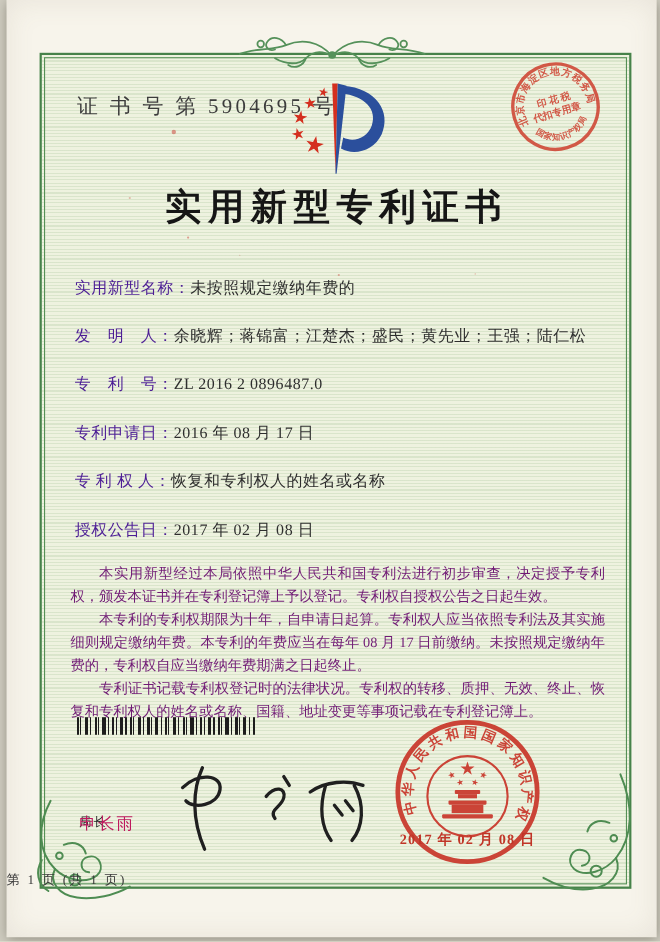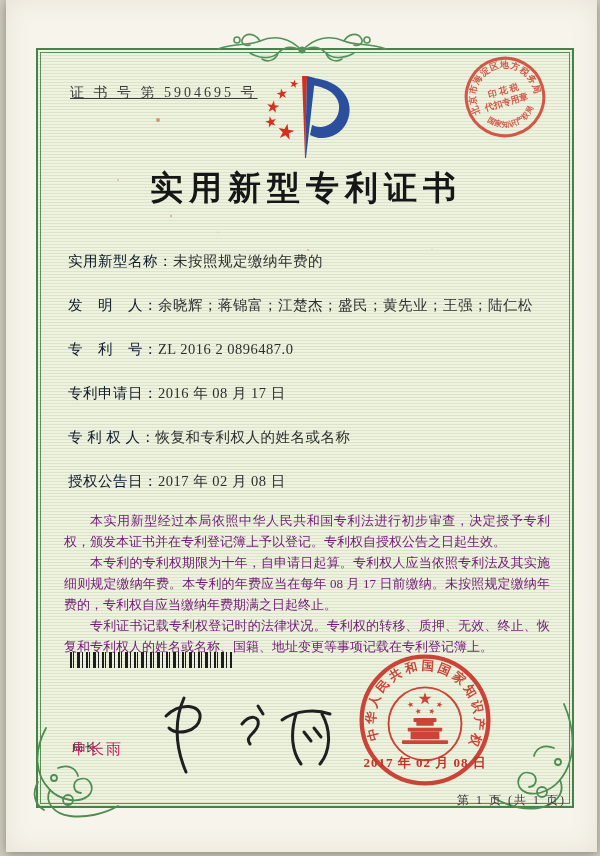--- a/index.html
+++ b/index.html
@@ -19,30 +19,30 @@
     border:2px solid #47824a;
     background:#eef2df;
     background-image:repeating-linear-gradient(0deg,
       rgba(125,168,112,.18) 0px, rgba(125,168,112,.18) 1px,
       rgba(255,255,255,0) 1px, rgba(255,255,255,0) 3px);
   }
   .frame-inner { position:absolute; inset:2px; border:1px solid #559055; }
 
   .cert-number {
     position:absolute; left:64px; top:84px;
-    font-size:14px; letter-spacing:3px; color:#3c3c3c;text-decoration:underline;
+    font-size:19px; letter-spacing:3px; color:#3c3c3c;
   }
   .logo { position:absolute; left:238px; top:68px; width:124px; height:100px; }
   .title {
     position:absolute; left:0; top:166px; width:600px; text-align:center;
     font-size:33px; font-weight:700; letter-spacing:6px; color:#161616;
   }
   .fields { position:absolute; left:62px; top:252px; width:480px; }
   .field { height:44px; font-size:14.5px; color:#323232; letter-spacing:.5px; white-space:nowrap; }
-  .field .flabel { color:#0f172a; }
+  .field .flabel { color:#4c1d95; }
   .field .fvalue { color:#2e2e2e; }
 
   .paragraphs {
     position:absolute; left:58px; top:510px; width:486px;
     font-size:13px; line-height:21px; color:#701a75; text-align:justify;
   }
   .paragraphs p { text-indent:2em; margin:0; }
 
   .barcode {
     position:absolute; left:64px; top:652px; width:162px; height:16px;
@@ -57,21 +57,21 @@
   .signature { position:absolute; left:138px; top:684px; width:205px; height:100px; }
 
   .office-seal { position:absolute; left:347px; top:648px; width:144px; height:144px; opacity:.93; }
   .seal-date {
     position:absolute; left:341px; top:754px; width:156px; text-align:center;
     font-size:13px; font-weight:700; color:#c03527; letter-spacing:1px; z-index:5;
   }
   .tax-seal { position:absolute; left:452px; top:50px; width:94px; height:94px; transform:rotate(-16deg); opacity:.88; }
 
   .footer {
-    position:absolute; left:0; top:792px; width:560px; text-align:right;
+    position:absolute; left:0; top:792px; width:560px; text-align:left;
     font-size:12px; color:#3a3a3a; letter-spacing:2px;
   }
   .ornament-top { position:absolute; left:196px; top:28px; width:200px; height:44px; }
   .ornament-bl  { position:absolute; left:18px;  top:722px; width:105px; height:100px; }
   .ornament-br  { position:absolute; left:478px; top:698px; width:100px; height:118px; transform:scaleX(-1); }
 
   .specks {
     position:absolute; left:150px; top:118px; width:4px; height:4px; border-radius:50%;
     background:rgba(200,55,45,.5);
     box-shadow:13px 96px 0 -1px rgba(200,55,45,.45),

